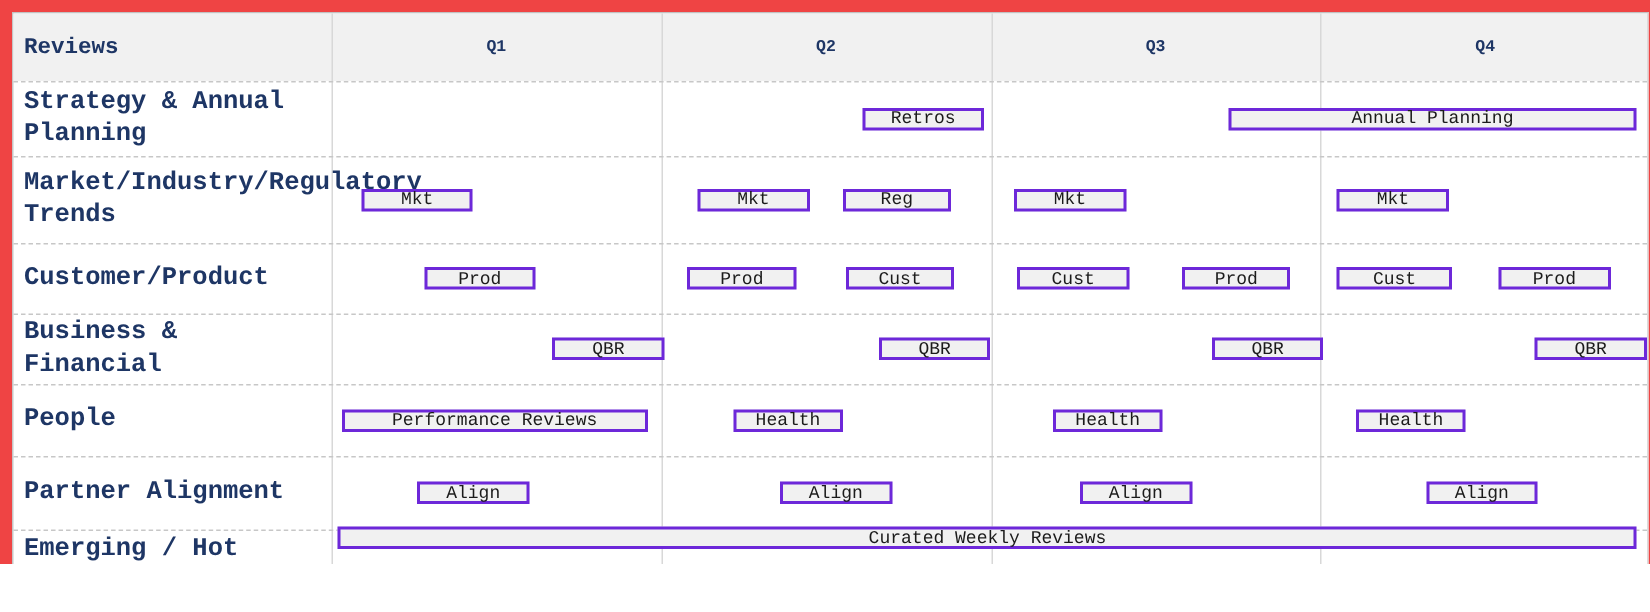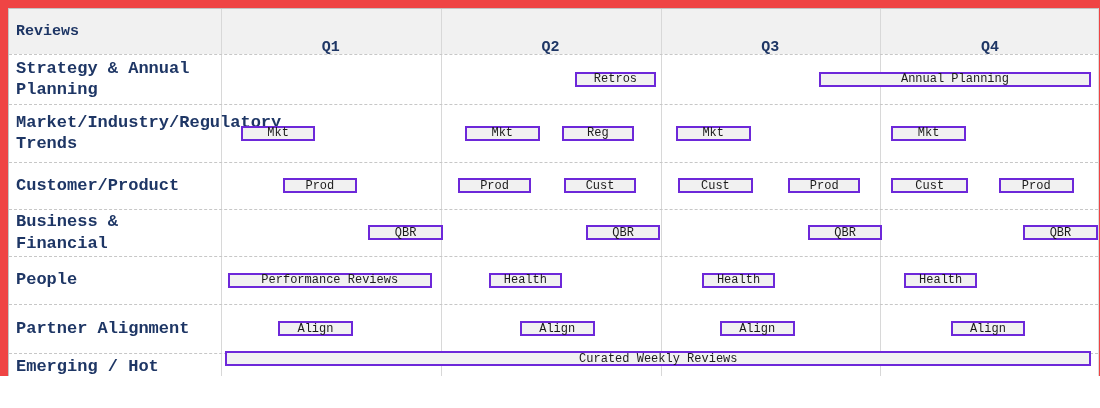--- a/index.html
+++ b/index.html
@@ -12,22 +12,22 @@
     box-sizing:border-box;background:#ffffff;
     border-top:1px solid #c2c2c2;border-left:1px solid #c6c6c6;
     border-right:1px solid #dcdcdc;border-bottom:2px solid #a9a9a9;
   }
   .header-bg{position:absolute;left:0;top:0;width:100%;height:45px;background:#f1f1f1;z-index:0;}
   .corner-header{
     position:absolute;left:0;top:0;height:45px;display:flex;align-items:center;
     padding-left:7px;font-size:15px;font-weight:bold;color:#1e3665;z-index:3;
   }
   .qheader{
-    position:absolute;top:16px;height:45px;display:flex;align-items:center;justify-content:center;
-    font-size:15px;font-weight:bold;color:#1e3665;z-index:3;
+    position:absolute;top:0;height:45px;display:flex;align-items:center;justify-content:center;
+    font-size:11px;font-weight:bold;color:#1e3665;z-index:3;
   }
   .vline{position:absolute;top:0;bottom:0;width:1px;background:#d8d8d8;z-index:1;}
   .hline{position:absolute;left:0;right:0;height:0;border-top:1px dashed #c7c7c7;z-index:1;}
   .row-label{
     position:absolute;left:0;width:212px;box-sizing:border-box;padding:0 14px 0 7px;
     display:flex;align-items:center;font-size:17px;font-weight:bold;color:#1e3665;
     line-height:1.25;z-index:2;
   }
   .bar{
     position:absolute;box-sizing:border-box;height:15px;background:#f1f1f1;

